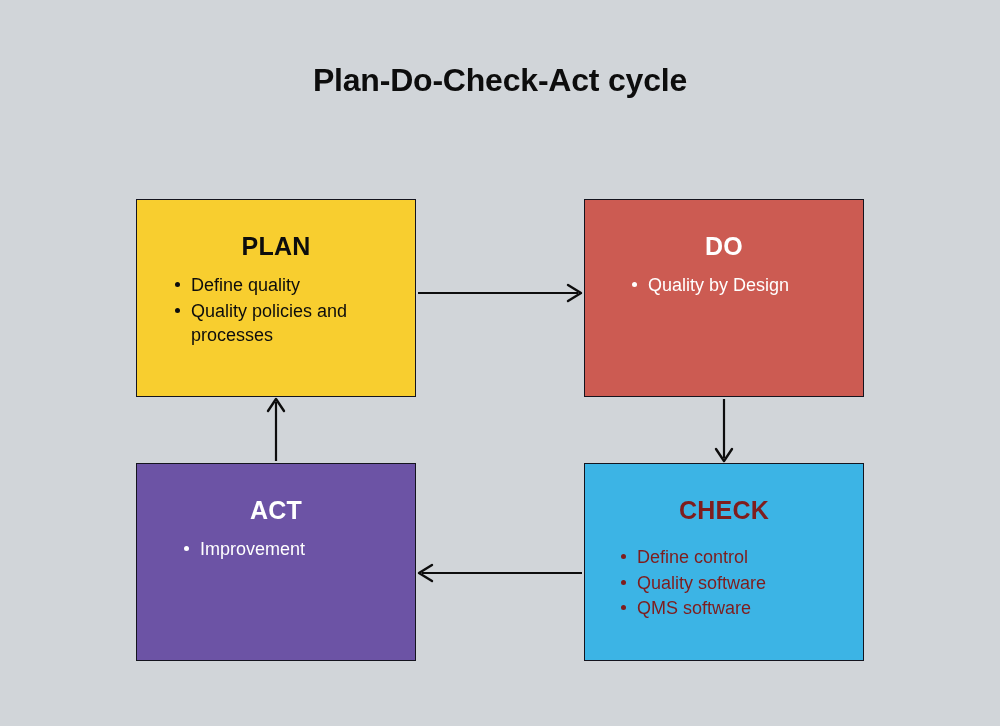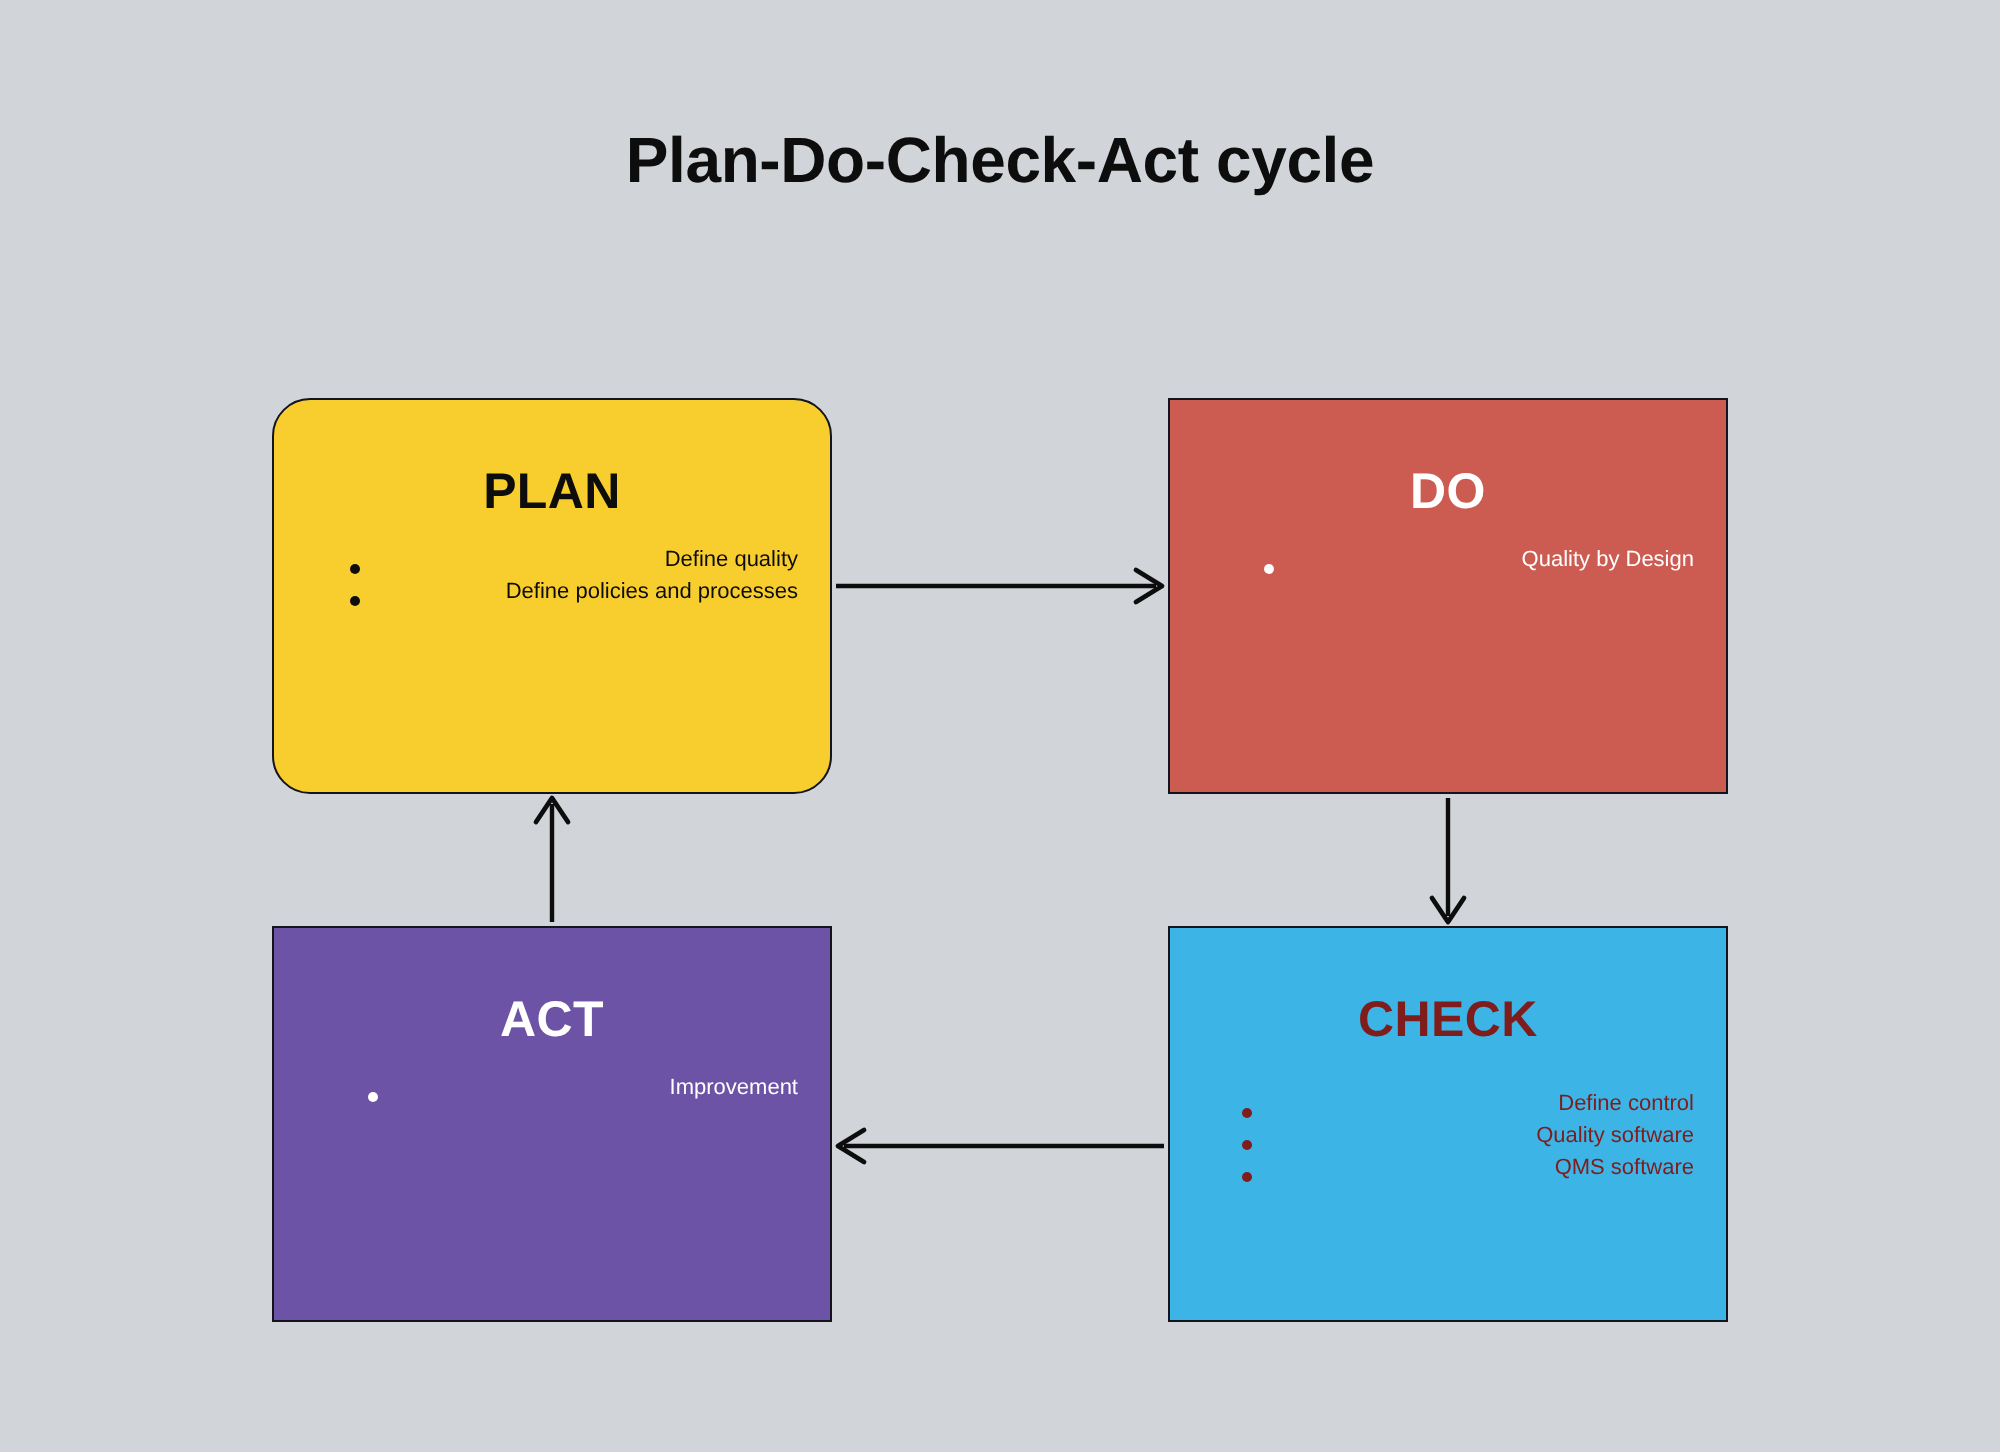--- a/index.html
+++ b/index.html
@@ -45,42 +45,40 @@
     line-height: 1.05;
     letter-spacing: 0.2px;
   }
   .node-list {
     margin: 14px 0 0 0;
     padding: 0 16px 0 38px;
     list-style: none;
   }
   .node-list li {
     position: relative;
-    font-size: 11px;
+    font-size: 18px;
     line-height: 1.35;
     margin-bottom: 1px;
     padding-left: 16px;
-    text-align: right;
   }
   .node-list li:before {
     content: "";
     position: absolute;
     left: 0;
     top: 9px;
     width: 5px;
     height: 5px;
     border-radius: 50%;
     background: currentColor;
   }
   #node-plan {
     left: 136px;
     top: 199px;
     background: #f8ce2f;
     color: #0d0d0d;
-    border-radius: 19px;
   }
   #node-do {
     left: 584px;
     top: 199px;
     background: #cc5b52;
     color: #ffffff;
   }
   #node-act {
     left: 136px;
     top: 463px;
@@ -115,21 +113,21 @@
 <body>
 
 <div id="canvas">
 
   <div id="diagram-title">Plan-Do-Check-Act cycle</div>
 
   <div class="node" id="node-plan">
     <div class="node-title">PLAN</div>
     <ul class="node-list">
       <li>Define quality</li>
-      <li>Define policies and processes</li>
+      <li>Quality policies and processes</li>
     </ul>
   </div>
 
   <div class="node" id="node-do">
     <div class="node-title">DO</div>
     <ul class="node-list">
       <li>Quality by Design</li>
     </ul>
   </div>
 

